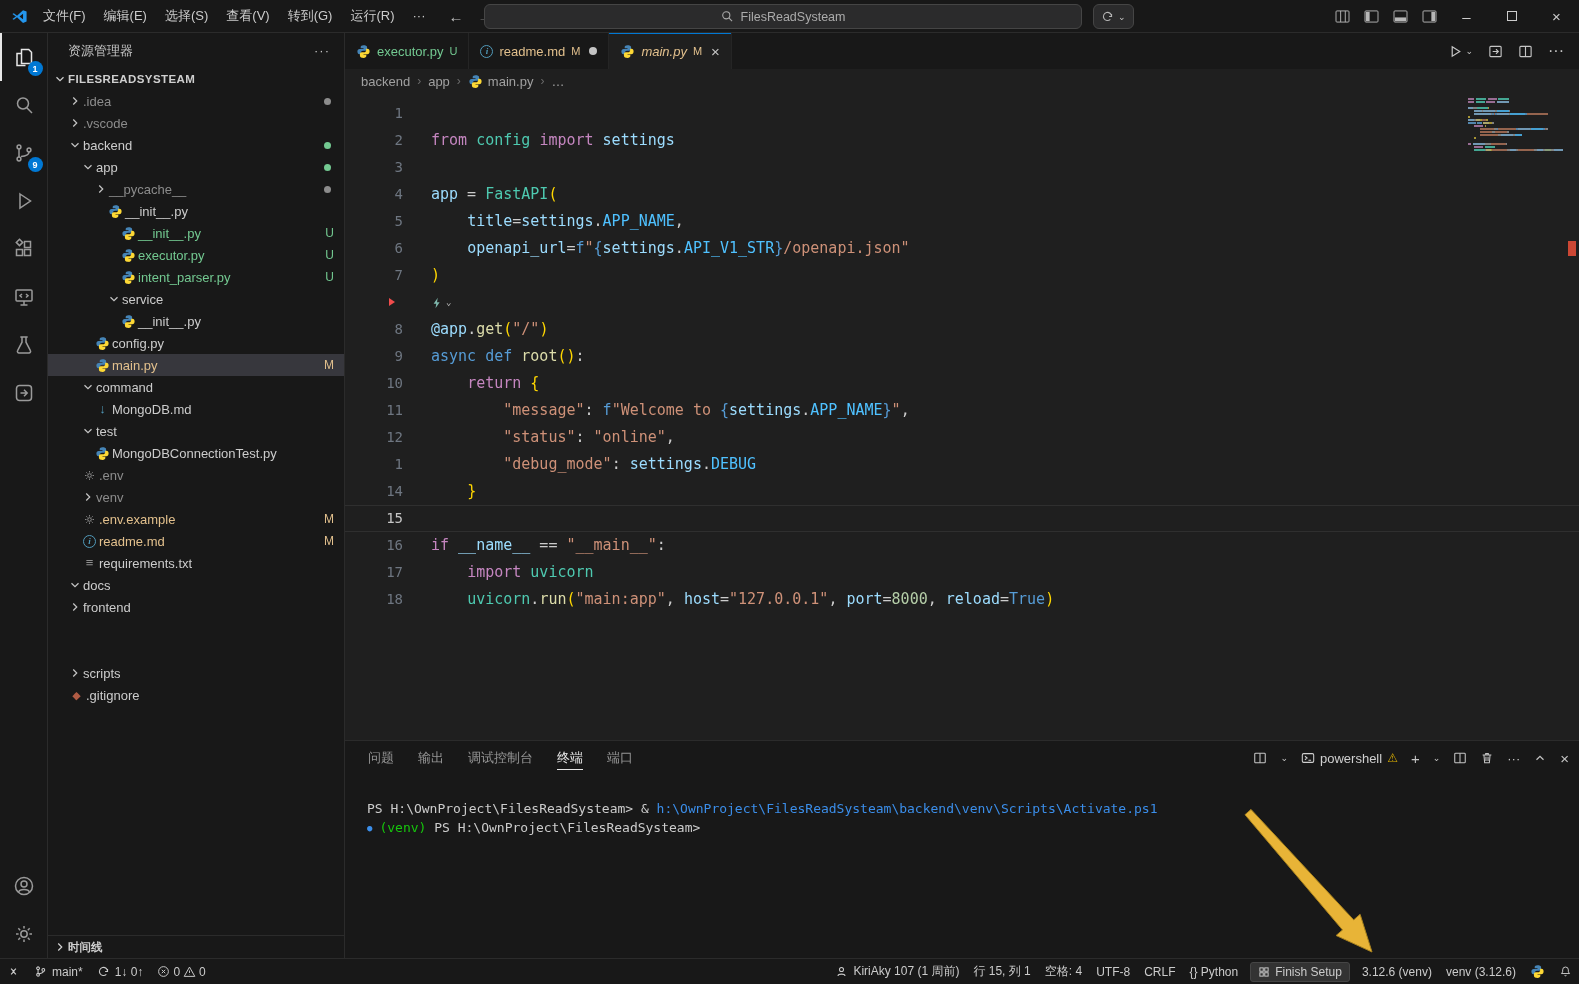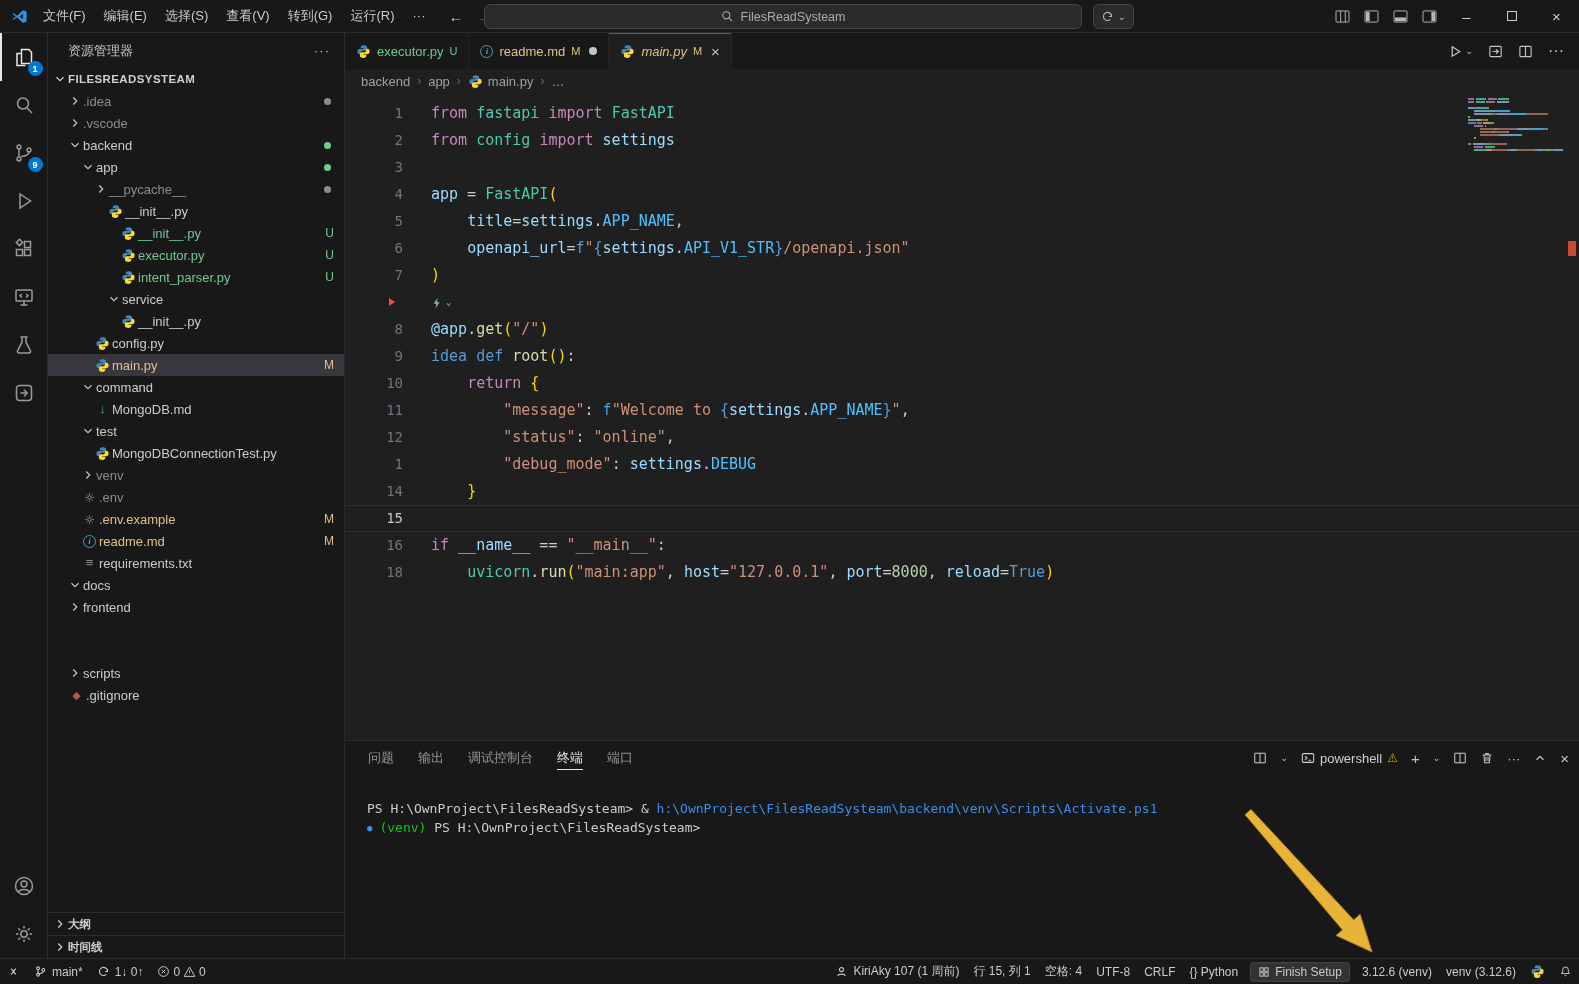--- a/index.html
+++ b/index.html
@@ -447,39 +447,39 @@
               <span class="ico">
                 <svg width="15" height="15" viewBox="0 0 16 16">
                   <path fill="#4584b6" d="M7.9 1.2c-1.8 0-2.9.8-2.9 2v1.4h3v.6H3.9c-1.5 0-2.4 1.1-2.4 2.8 0 1.7.8 2.9 2.3 2.9h1.4V9.3c0-1.2 1-2.2 2.2-2.2h2.7c1 0 1.7-.8 1.7-1.8V3.2c0-1.3-1.7-2-3.9-2z"></path>
                   <path fill="#fdd835" d="M8.1 14.8c1.8 0 2.9-.8 2.9-2v-1.4H8v-.6h4.1c1.5 0 2.4-1.1 2.4-2.8 0-1.7-.8-2.9-2.3-2.9h-1.4v1.6c0 1.2-1 2.2-2.2 2.2H5.9c-1 0-1.7.8-1.7 1.8v2.1c0 1.3 1.7 2 3.9 2z"></path>
                 </svg>
               </span>
             </span>
             <span>MongoDBConnectionTest.py</span>
           </div>
           <div class="tree-row" style="padding-left: 32px;">
-            <span class="chev ico">
-              <svg width="14" height="14" viewBox="0 0 16 16" fill="none" stroke="currentColor" stroke-width="1.4">
-                <path d="M6 4l4 4-4 4"></path>
-              </svg>
-            </span>
-            <span class="fg-dim">venv</span>
-          </div>
-          <div class="tree-row" style="padding-left: 32px;">
             <span class="ficon ico">
               <span class="ico">
                 <svg width="13" height="13" viewBox="0 0 16 16" fill="none" stroke="#8f8f8f" stroke-width="1.2">
                   <circle cx="8" cy="8" r="2.2"></circle>
                   <path d="M8 2.5v1.8M8 11.7v1.8M2.5 8h1.8M11.7 8h1.8M4.1 4.1l1.3 1.3M10.6 10.6l1.3 1.3M11.9 4.1l-1.3 1.3M5.4 10.6l-1.3 1.3"></path>
                 </svg>
               </span>
             </span>
             <span class="fg-dim">.env</span>
           </div>
           <div class="tree-row" style="padding-left: 32px;">
+            <span class="chev ico">
+              <svg width="14" height="14" viewBox="0 0 16 16" fill="none" stroke="currentColor" stroke-width="1.4">
+                <path d="M6 4l4 4-4 4"></path>
+              </svg>
+            </span>
+            <span class="fg-dim">venv</span>
+          </div>
+          <div class="tree-row" style="padding-left: 32px;">
             <span class="ficon ico">
               <span class="ico">
                 <svg width="13" height="13" viewBox="0 0 16 16" fill="none" stroke="#8f8f8f" stroke-width="1.2">
                   <circle cx="8" cy="8" r="2.2"></circle>
                   <path d="M8 2.5v1.8M8 11.7v1.8M2.5 8h1.8M11.7 8h1.8M4.1 4.1l1.3 1.3M10.6 10.6l1.3 1.3M11.9 4.1l-1.3 1.3M5.4 10.6l-1.3 1.3"></path>
                 </svg>
               </span>
             </span>
             <span class="fg-mod">.env.example</span>
             <span class="tbadge m">M</span>
@@ -522,28 +522,20 @@
             <span>scripts</span>
           </div>
           <div class="tree-row" style="padding-left: 19px;">
             <span class="ficon ico">
               <span class="git-glyph">◆</span>
             </span>
             <span>.gitignore</span>
           </div>
         </div>
       <div class="sb-bottom">
-          <div class="sb-section">
-            <span class="chev ico" style="width: 16px;">
-              <svg width="14" height="14" viewBox="0 0 16 16" fill="none" stroke="currentColor" stroke-width="1.4">
-                <path d="M6 4l4 4-4 4"></path>
-              </svg>
-            </span>
-            <span>大纲</span>
-          </div>
           <div class="sb-section">
             <span class="chev ico" style="width: 16px;">
               <svg width="14" height="14" viewBox="0 0 16 16" fill="none" stroke="currentColor" stroke-width="1.4">
                 <path d="M6 4l4 4-4 4"></path>
               </svg>
             </span>
             <span>时间线</span>
           </div>
         </div>
     </div>
@@ -630,21 +622,20 @@
           <span class="bc-sep">›</span>
           <span class="bc-item">
             <span>…</span>
           </span>
         </div>
 
       <div class="code-wrap">
         <div class="code-lines" id="code">
             <div class="crow">
               <span class="ln">1</span>
-              <span class="lc"><span class="c-kw">from</span><span class="c-pl"> </span><span class="c-cls">fastapi</span><span class="c-pl"> </span><span class="c-kw">import</span><span class="c-pl"> </span><span class="c-cls">FastAPI</span></span>
             </div>
             <div class="crow">
               <span class="ln">2</span>
               <span class="lc"><span class="c-kw">from</span><span class="c-pl"> </span><span class="c-cls">config</span><span class="c-pl"> </span><span class="c-kw">import</span><span class="c-pl"> </span><span class="c-var">settings</span></span>
             </div>
             <div class="crow">
               <span class="ln">3</span>
               <span class="lc"></span>
             </div>
             <div class="crow">
@@ -675,21 +666,21 @@
                 </span>
                 <span class="ea-chev">⌄</span>
               </span>
             </div>
             <div class="crow">
               <span class="ln">8</span>
               <span class="lc"><span class="c-var">@app</span><span class="c-pl">.</span><span class="c-fn">get</span><span class="c-b1">(</span><span class="c-str">"/"</span><span class="c-b1">)</span></span>
             </div>
             <div class="crow">
               <span class="ln">9</span>
-              <span class="lc"><span class="c-kb">idea</span><span class="c-pl"> </span><span class="c-kb">def</span><span class="c-pl"> </span><span class="c-fn">root</span><span class="c-b1">(</span><span class="c-b1">)</span><span class="c-pl">:</span></span>
+              <span class="lc"><span class="c-kb">async</span><span class="c-pl"> </span><span class="c-kb">def</span><span class="c-pl"> </span><span class="c-fn">root</span><span class="c-b1">(</span><span class="c-b1">)</span><span class="c-pl">:</span></span>
             </div>
             <div class="crow">
               <span class="ln">10</span>
               <span class="lc"><span class="c-pl">    </span><span class="c-kw">return</span><span class="c-pl"> </span><span class="c-b1">{</span></span>
             </div>
             <div class="crow">
               <span class="ln">11</span>
               <span class="lc"><span class="c-pl">        </span><span class="c-str">"message"</span><span class="c-pl">: </span><span class="c-kb">f</span><span class="c-str">"Welcome to </span><span class="c-kb">{</span><span class="c-var">settings</span><span class="c-pl">.</span><span class="c-const">APP_NAME</span><span class="c-kb">}</span><span class="c-str">"</span><span class="c-pl">,</span></span>
             </div>
             <div class="crow">
@@ -704,20 +695,24 @@
               <span class="ln">14</span>
               <span class="lc"><span class="c-pl">    </span><span class="c-b1">}</span></span>
             </div>
             <div class="crow cur">
               <span class="ln">15</span>
               <span class="lc"></span>
             </div>
             <div class="crow">
               <span class="ln">16</span>
               <span class="lc"><span class="c-kw">if</span><span class="c-pl"> </span><span class="c-var">__name__</span><span class="c-pl"> == </span><span class="c-str">"__main__"</span><span class="c-pl">:</span></span>
+            </div>
+            <div class="crow">
+              <span class="ln">17</span>
+              <span class="lc"><span class="c-pl">    </span><span class="c-kw">import</span><span class="c-pl"> </span><span class="c-cls">uvicorn</span></span>
             </div>
             <div class="crow">
               <span class="ln">18</span>
               <span class="lc"><span class="c-pl">    </span><span class="c-cls">uvicorn</span><span class="c-pl">.</span><span class="c-fn">run</span><span class="c-b1">(</span><span class="c-str">"main:app"</span><span class="c-pl">, </span><span class="c-var">host</span><span class="c-pl">=</span><span class="c-str">"127.0.0.1"</span><span class="c-pl">, </span><span class="c-var">port</span><span class="c-pl">=</span><span class="c-num">8000</span><span class="c-pl">, </span><span class="c-var">reload</span><span class="c-pl">=</span><span class="c-kb">True</span><span class="c-b1">)</span></span>
             </div>
           </div>
         <div class="minimap" id="minimap">
             <div class="mrow">
               <div class="mseg" style="width: 6px; background: rgb(183, 127, 176);"></div>
               <div class="mseg" style="width: 1.5px; background: transparent;"></div>

